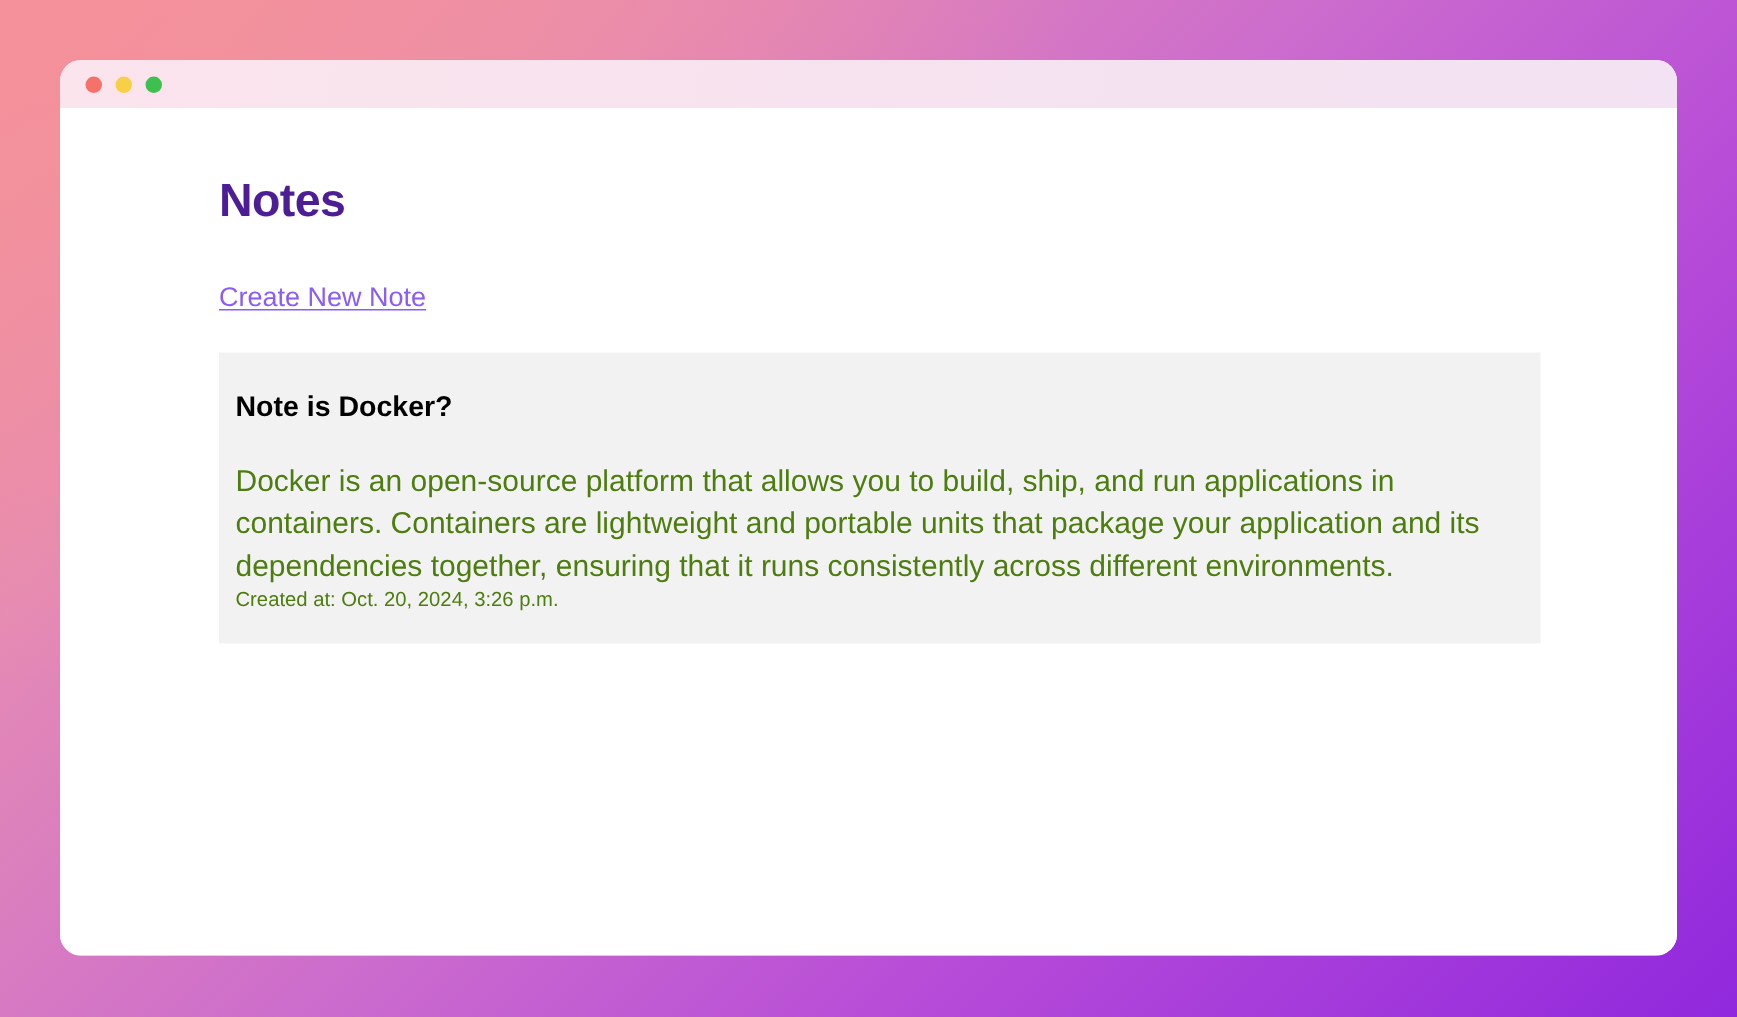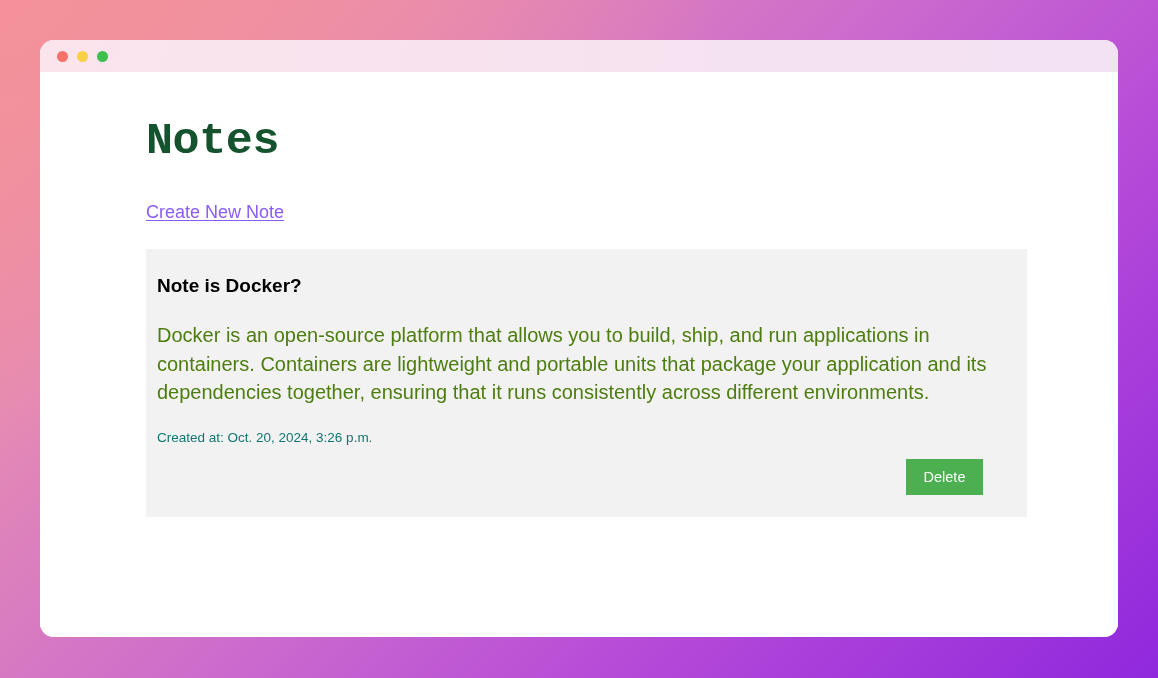--- a/index.html
+++ b/index.html
@@ -51,26 +51,25 @@
 
   
   .page {
     position: relative;
     height: calc(100% - 32px);
     background: #ffffff;
     padding: 46px 0 0 106px;
   }
 
   .page-title {
-    font-size: 45px;
+    font-size: 31px;
     font-weight: bold;
-    color: #14532d;
+    color: #4c1d95;
     letter-spacing: -0.4px;
     line-height: 1.05;
-    font-family: Liberation Mono, monospace;
   }
 
   .create-link {
     display: inline-block;
     margin-top: 37px;
     font-size: 18px;
     color: #8b5cf6;
     text-decoration: underline;
     text-underline-offset: 2px;
     cursor: pointer;
@@ -94,23 +93,22 @@
   }
 
   .note-body {
     font-size: 20px;
     color: #4d7c0f;
     line-height: 28.5px;
     max-width: 840px;
   }
 
   .note-meta {
-    margin-top: 23px;
     font-size: 13.5px;
-    color: #0f766e;
+    color: #4d7c0f;
   }
 
   .note-actions {
     margin-top: 14px;
     display: flex;
     justify-content: flex-end;
     padding-right: 12px;
   }
 
   .delete-button {
@@ -146,20 +144,17 @@
     <a class="create-link">Create New Note</a>
 
     <div class="note-card">
       <div class="note-inner">
         <div class="note-title">Note is Docker?</div>
 
         <div class="note-body">Docker is an open-source platform that allows you to build, ship, and run applications in containers. Containers are lightweight and portable units that package your application and its dependencies together, ensuring that it runs consistently across different environments.</div>
 
         <div class="note-meta">Created at: Oct. 20, 2024, 3:26 p.m.</div>
 
-        <div class="note-actions">
-          <button class="delete-button">Delete</button>
-        </div>
       </div>
     </div>
 
   </div>
 </div>
 
 </body></html>

